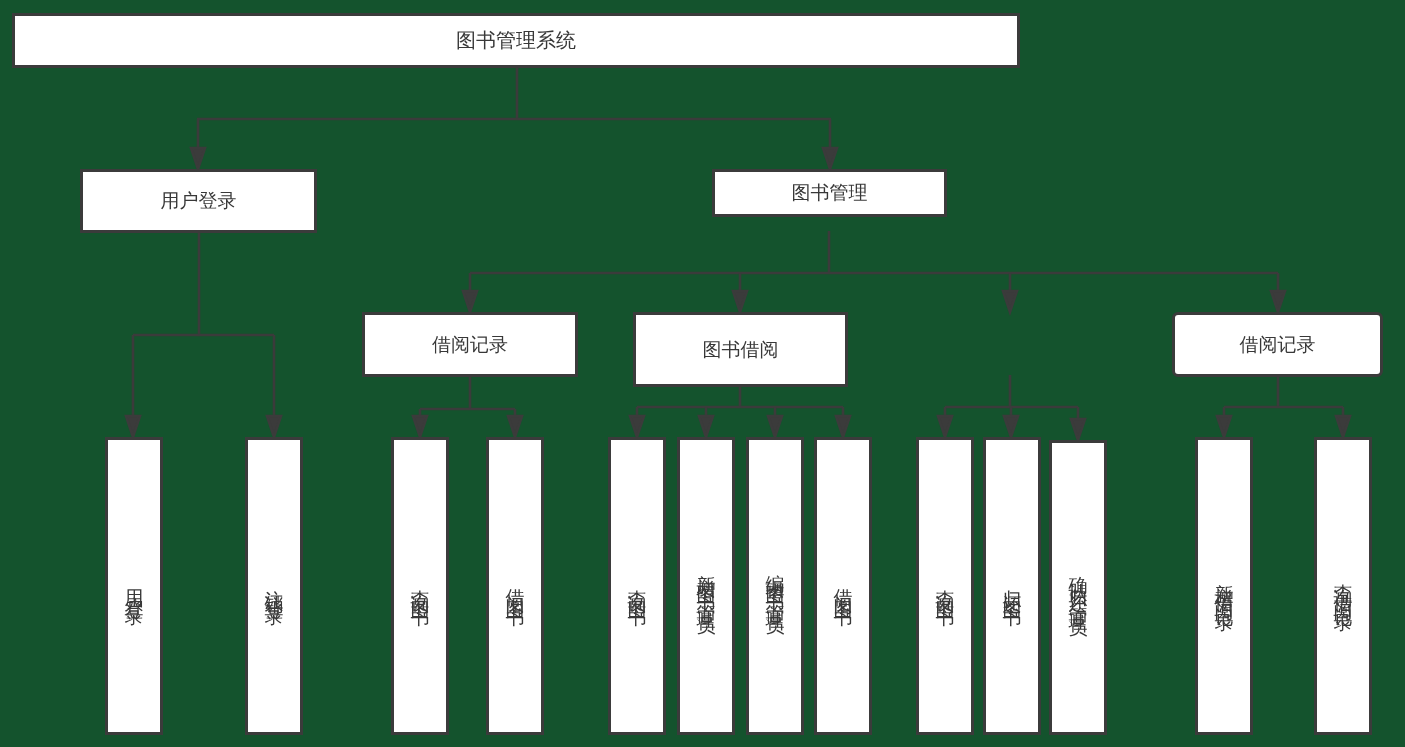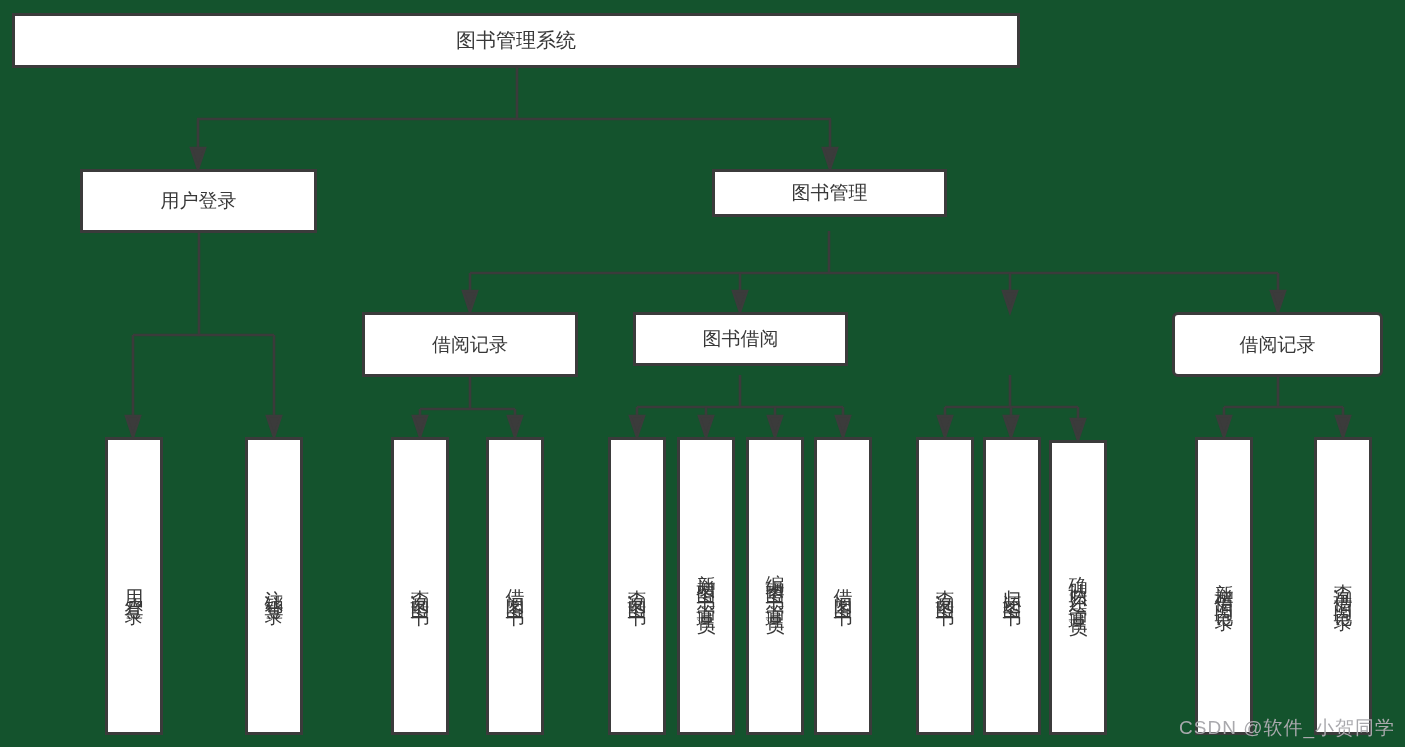--- a/index.html
+++ b/index.html
@@ -116,35 +116,34 @@
       <polygon points="1343,437 1336,416 1350,416"></polygon>
     </g>
   </svg>
 
   <div class="node root" style="left:12px; top:13px; width:1008px; height:55px;">图书管理系统</div>
 
   <div class="node" style="left:80px; top:169px; width:237px; height:64px;">用户登录</div>
   <div class="node" style="left:712px; top:169px; width:235px; height:48px;">图书管理</div>
 
   <div class="node" style="left:362px; top:312px; width:216px; height:65px;">借阅记录</div>
-  <div class="node" style="left:633px; top:312px; width:215px; height:54px;">图书借阅</div>
+  <div class="node" style="left:633px; top:312px; width:215px; height:75px;">图书借阅</div>
   <div class="node" style="left:1172px; top:312px; width:211px; height:65px;border-radius:6px;">借阅记录</div>
 
   <div class="node vnode" style="left:105px; top:437px; width:58px; height:298px;">用户登录</div>
   <div class="node vnode" style="left:245px; top:437px; width:58px; height:298px;">注销登录</div>
 
   <div class="node vnode" style="left:391px; top:437px; width:58px; height:298px;">查询图书</div>
   <div class="node vnode" style="left:486px; top:437px; width:58px; height:298px;">借阅图书</div>
 
   <div class="node vnode" style="left:608px; top:437px; width:58px; height:298px;">查询图书</div>
   <div class="node vnode" style="left:677px; top:437px; width:58px; height:298px;">新增图书（管理员）</div>
   <div class="node vnode" style="left:746px; top:437px; width:58px; height:298px;">编辑图书（管理员）</div>
   <div class="node vnode" style="left:814px; top:437px; width:58px; height:298px;">借阅图书</div>
 
   <div class="node vnode" style="left:916px; top:437px; width:58px; height:298px;">查询图书</div>
   <div class="node vnode" style="left:983px; top:437px; width:58px; height:298px;">归还图书</div>
   <div class="node vnode" style="left:1049px; top:440px; width:58px; height:295px;">确认归还（管理员）</div>
 
   <div class="node vnode" style="left:1195px; top:437px; width:58px; height:298px;">新增借阅记录</div>
   <div class="node vnode" style="left:1314px; top:437px; width:58px; height:298px;">查询借阅记录</div>
 
-  <div id="watermark">CSDN @软件_小贺同学</div>
 </div>
 
 </body></html>

